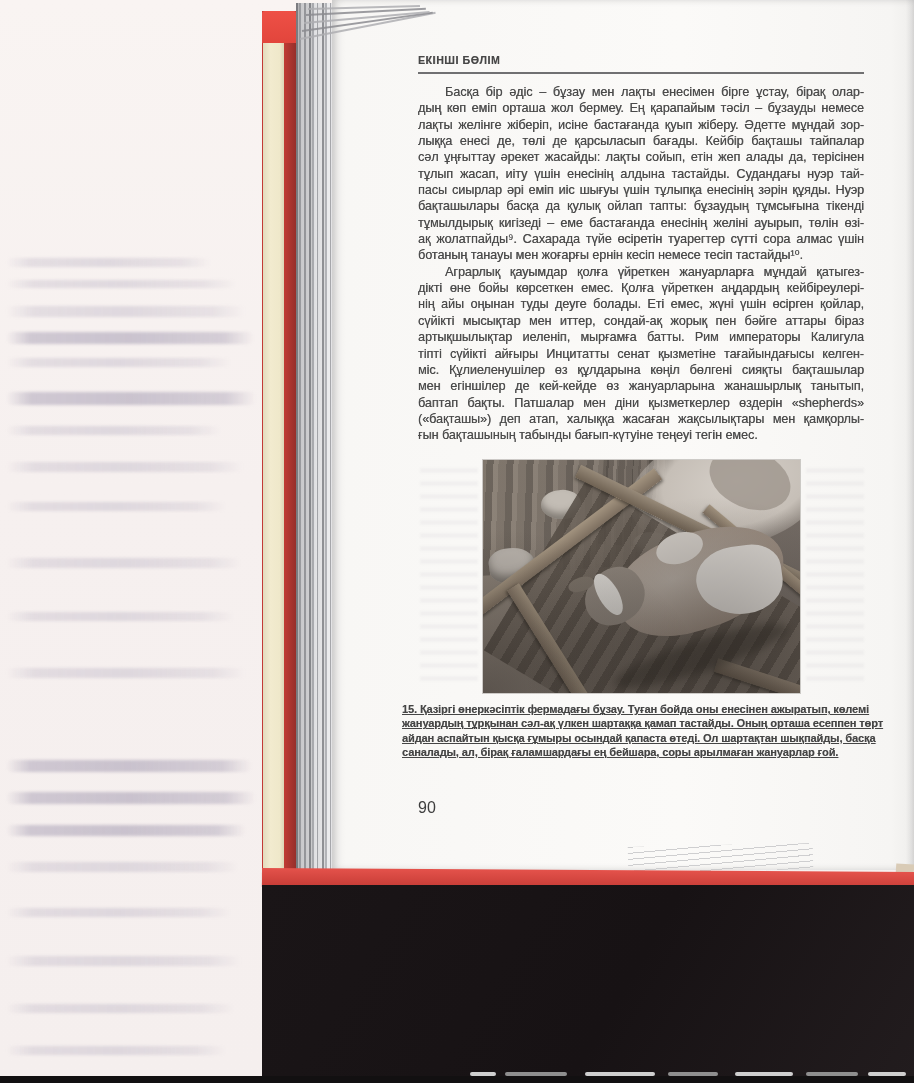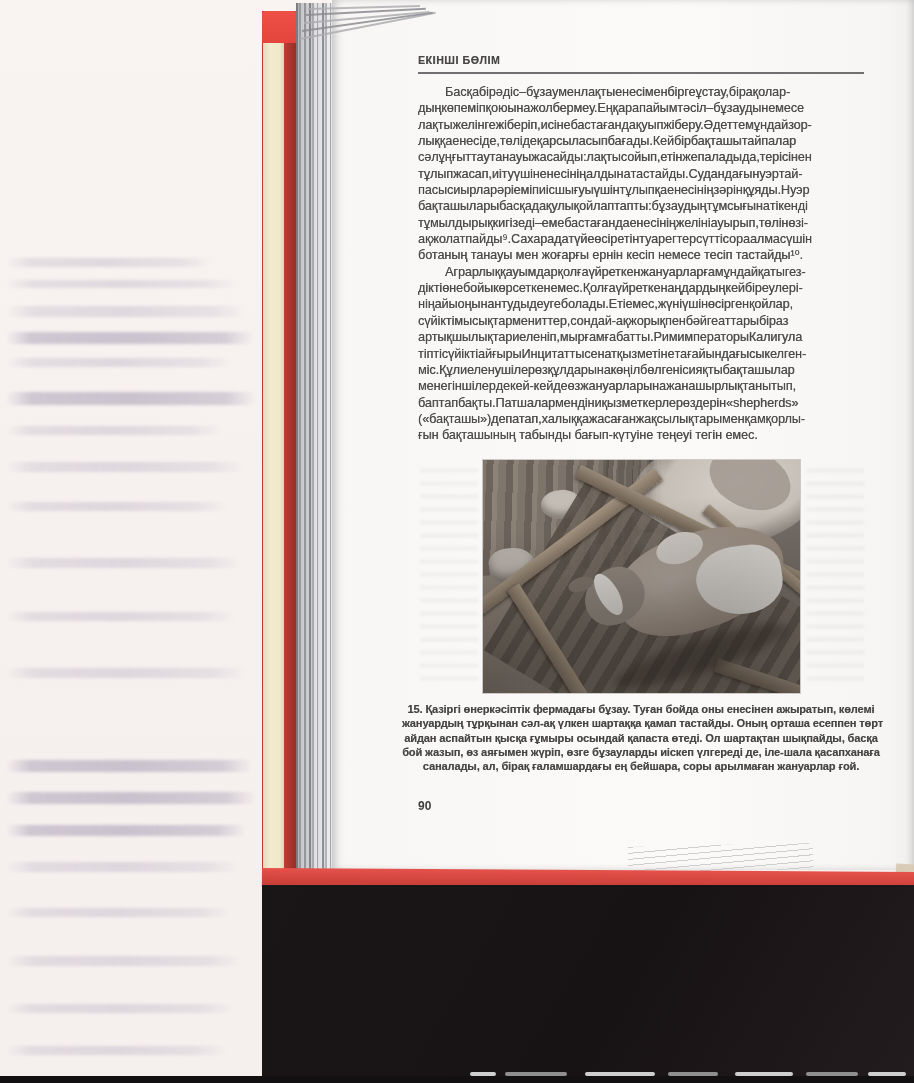--- a/index.html
+++ b/index.html
@@ -48,21 +48,21 @@
     color:#474747;text-shadow:.3px 0 0 rgba(71,71,71,.6);
   }
   .header-rule{left:86px;top:72px;width:446px;height:2px;background:rgba(82,82,84,.82);}
 
   .bodytext{
     left:86px;top:84px;width:446px;box-sizing:border-box;
     font-size:12.6px;color:#4a4a4a;text-shadow:.35px 0 0 rgba(74,74,74,.7);
     letter-spacing:-.05px;
   }
   .tline{height:16.35px;line-height:16.35px;white-space:nowrap;overflow:visible;}
-  .jline{display:flex;}
+  .jline{display:flex;justify-content:space-between;}
   .jline span{white-space:pre;}
   .indent{padding-left:27px;box-sizing:border-box;}
 
   
   .photo{
     left:151px;top:460px;width:317px;height:233px;overflow:hidden;
     background:linear-gradient(105deg,#8d8378 0%,#80776f 45%,#6e6660 100%);
     box-shadow:0 0 0 1px rgba(120,115,110,.35);
   }
   .photo>div{position:absolute;}
@@ -104,23 +104,23 @@
 
   
   .page-smudge{width:58px;height:220px;opacity:.55;filter:blur(1px);
     background:repeating-linear-gradient(180deg,rgba(120,112,134,.10) 0 5px,transparent 5px 13px);}
 
   .caption{
     left:70px;top:702px;width:478px;
     font-size:11px;font-weight:700;color:#454545;text-shadow:.25px 0 0 rgba(69,69,69,.5);
     letter-spacing:-.1px;
   }
-  .caption .tline{height:14.3px;line-height:14.3px;text-align:center;}
-
-  .page-number{left:86px;top:799px;font-size:12px;font-weight:700;color:#3e3e3e;}
+  .caption .tline{height:14.3px;line-height:14.3px;text-decoration:underline;}
+
+  .page-number{left:86px;top:799px;font-size:16px;font-weight:400;color:#3e3e3e;}
 
   
   .bottom-edges{left:296px;top:845px;width:185px;height:26px;transform:rotate(-1.2deg);opacity:.85;
     background:repeating-linear-gradient(176deg,#c7c7c9 0 1px,transparent 1px 6px);}
 
   
   .cover-bottom{left:262px;top:868px;width:654px;height:19px;
     background:linear-gradient(180deg,#e4524b,#c53b35);transform:rotate(.35deg);transform-origin:0 0;}
   .corner-tan{left:896px;top:864px;width:18px;height:9px;background:#d9cbb6;transform:rotate(4deg);}
   .black-area{left:262px;top:885px;width:652px;height:198px;
@@ -180,21 +180,21 @@
           <span>енесімен</span>
           <span>бірге</span>
           <span>ұстау,</span>
           <span>бірақ</span>
           <span>олар-</span>
         </div>
         <div class="tline jline">
           <span>дың</span>
           <span>көп</span>
           <span>еміп</span>
-          <span>қоюына</span>
+          <span>орташа</span>
           <span>жол</span>
           <span>бермеу.</span>
           <span>Ең</span>
           <span>қарапайым</span>
           <span>тәсіл</span>
           <span>–</span>
           <span>бұзауды</span>
           <span>немесе</span>
         </div>
         <div class="tline jline">
@@ -217,21 +217,21 @@
           <span>де</span>
           <span>қарсыласып</span>
           <span>бағады.</span>
           <span>Кейбір</span>
           <span>бақташы</span>
           <span>тайпалар</span>
         </div>
         <div class="tline jline">
           <span>сәл</span>
           <span>ұңғыттау</span>
-          <span>танауы</span>
+          <span>әрекет</span>
           <span>жасайды:</span>
           <span>лақты</span>
           <span>сойып,</span>
           <span>етін</span>
           <span>жеп</span>
           <span>алады</span>
           <span>да,</span>
           <span>терісінен</span>
         </div>
         <div class="tline jline">
@@ -433,21 +433,20 @@
       <div class="calf-blaze"></div>
       <div class="calf-ear"></div>
     </div>
     <div class="ph-vignette"></div>
   </div>
 
   <div class="abs caption">
       <div class="tline">15. Қазіргі өнеркәсіптік фермадағы бұзау. Туған бойда оны енесінен ажыратып, көлемі</div>
       <div class="tline">жануардың тұрқынан сәл-ақ үлкен шартаққа қамап тастайды. Оның орташа есеппен төрт</div>
       <div class="tline">айдан аспайтын қысқа ғұмыры осындай қапаста өтеді. Ол шартақтан шықпайды, басқа</div>
-      <div class="tline">бой жазып, өз аяғымен жүріп, өзге бұзауларды иіскеп үлгереді де, іле-шала қасапханаға</div>
       <div class="tline">саналады, ал, бірақ ғаламшардағы ең бейшара, соры арылмаған жануарлар ғой.</div>
     </div>
 
   <div class="abs page-number">90</div>
 
   <div class="abs bottom-edges"></div>
 </div>
 
 <div class="abs fan" style="left:300px;top:38px;width:138px;transform:rotate(-11deg);"></div>
 <div class="abs fan dark" style="left:302px;top:30px;width:132px;transform:rotate(-8deg);"></div>

